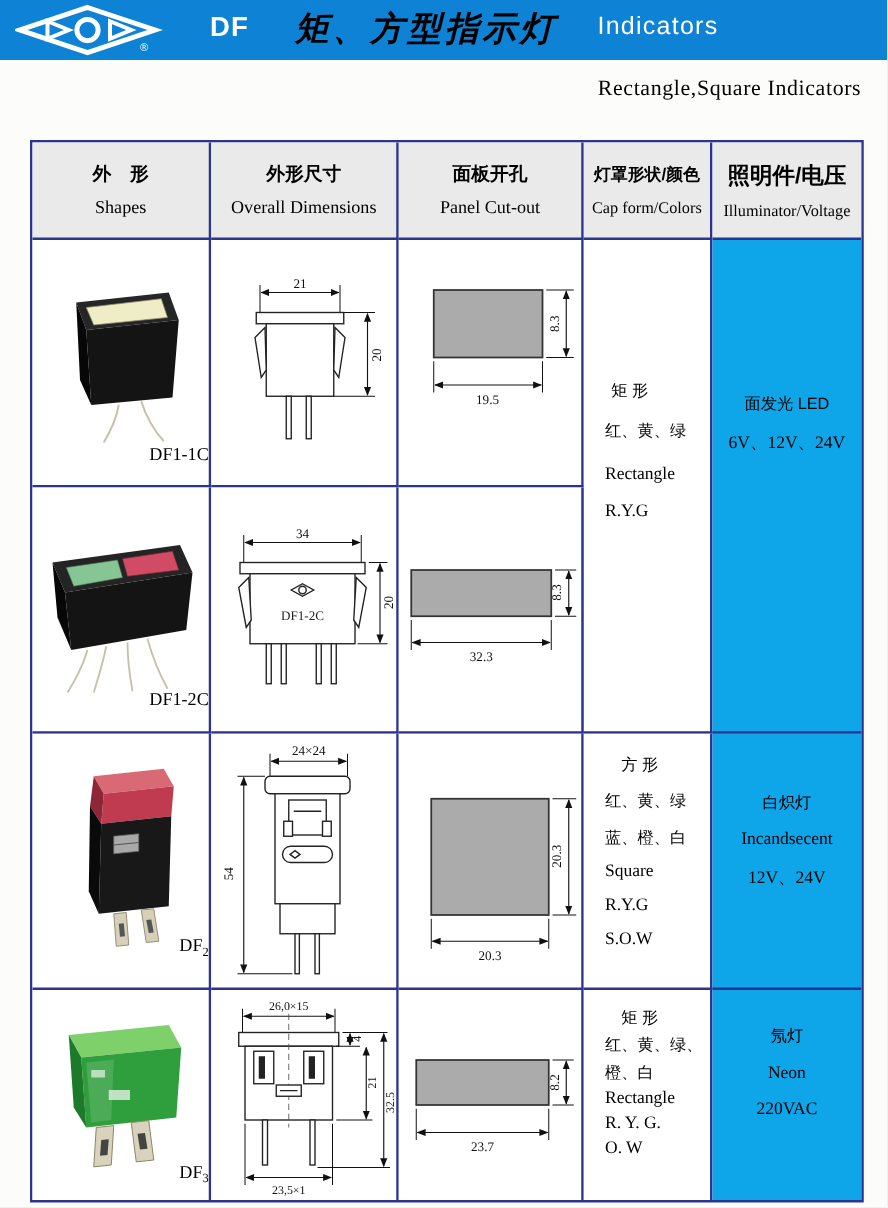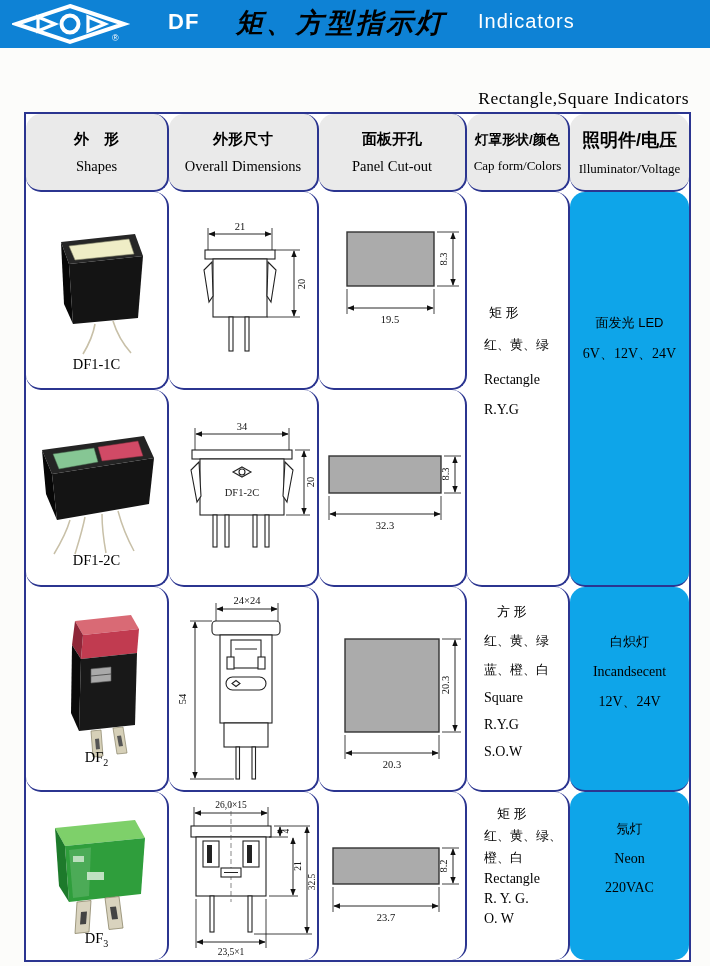--- a/index.html
+++ b/index.html
@@ -7,38 +7,38 @@
         font-family:"Liberation Sans",sans-serif;color:#111;}
   
   .topbar{position:absolute;left:0;top:0;width:710px;height:48px;background:#0e82d5;}
   .logo{position:absolute;left:12px;top:3px;}
   .df-code{position:absolute;left:168px;top:9px;font-size:22px;color:#fff;font-weight:600;letter-spacing:1px;}
   .bar-title-cn{position:absolute;left:236px;top:5px;font-size:27px;color:#000;font-weight:800;
                 font-style:italic;letter-spacing:3px;white-space:nowrap;}
   .bar-title-en{position:absolute;left:478px;top:10px;font-size:20px;color:#fff;letter-spacing:1px;}
   
   .subhead-left{position:absolute;left:25px;top:71px;font-size:17px;font-weight:700;color:#000;letter-spacing:1px;}
-  .subhead-right{position:absolute;right:21px;top:88px;font-size:17.5px;color:#000;
+  .subhead-right{position:absolute;right:21px;top:60px;font-size:17.5px;color:#000;
                  font-family:"Liberation Serif",serif;letter-spacing:.5px;}
   
   .tbl{position:absolute;left:24px;top:112px;display:grid;
        grid-template-columns:143px 150px 148px 103px 119px;
        grid-template-rows:78px 198px 197px 205px 168px;
        border:2px solid #2b3590;background:#fff;}
   .cell{position:relative;box-sizing:border-box;border-right:2px solid #2b3590;border-bottom:2px solid #2b3590;
-        background:#fff;overflow:hidden;border-radius:15px;}
+        background:#fff;overflow:hidden;}
   .lastcol{border-right:none;}
   .lastrow{border-bottom:none;}
   .hcell{background:#eaeaea;display:flex;flex-direction:column;align-items:center;justify-content:center;gap:9px;}
   .hcn{font-size:15px;font-weight:700;color:#000;white-space:nowrap;}
   .hen{font-size:14.5px;font-family:"Liberation Serif",serif;color:#000;white-space:nowrap;}
   .illum{background:#0ea5e9;}
   
   .photo{position:absolute;left:50%;transform:translateX(-50%);}
-  .model-label{position:absolute;left:0;right:0;text-align:center;
+  .model-label{position:absolute;left:0;right:0;text-align:right;
                font-family:"Liberation Serif",serif;font-size:14.5px;color:#000;margin-top:32px;}
   .model-label sub{font-size:10px;}
   .dimsvg{position:absolute;left:50%;transform:translateX(-50%);}
   
   .txtcol{display:flex;flex-direction:column;}
   .capline{padding-left:17px;white-space:nowrap;}
   .cn{font-size:13px;color:#000;}
   .en{font-size:14px;font-family:"Liberation Serif",serif;color:#000;}
   .indent{padding-left:30px;}
   .illtxt{text-align:center;white-space:nowrap;}

